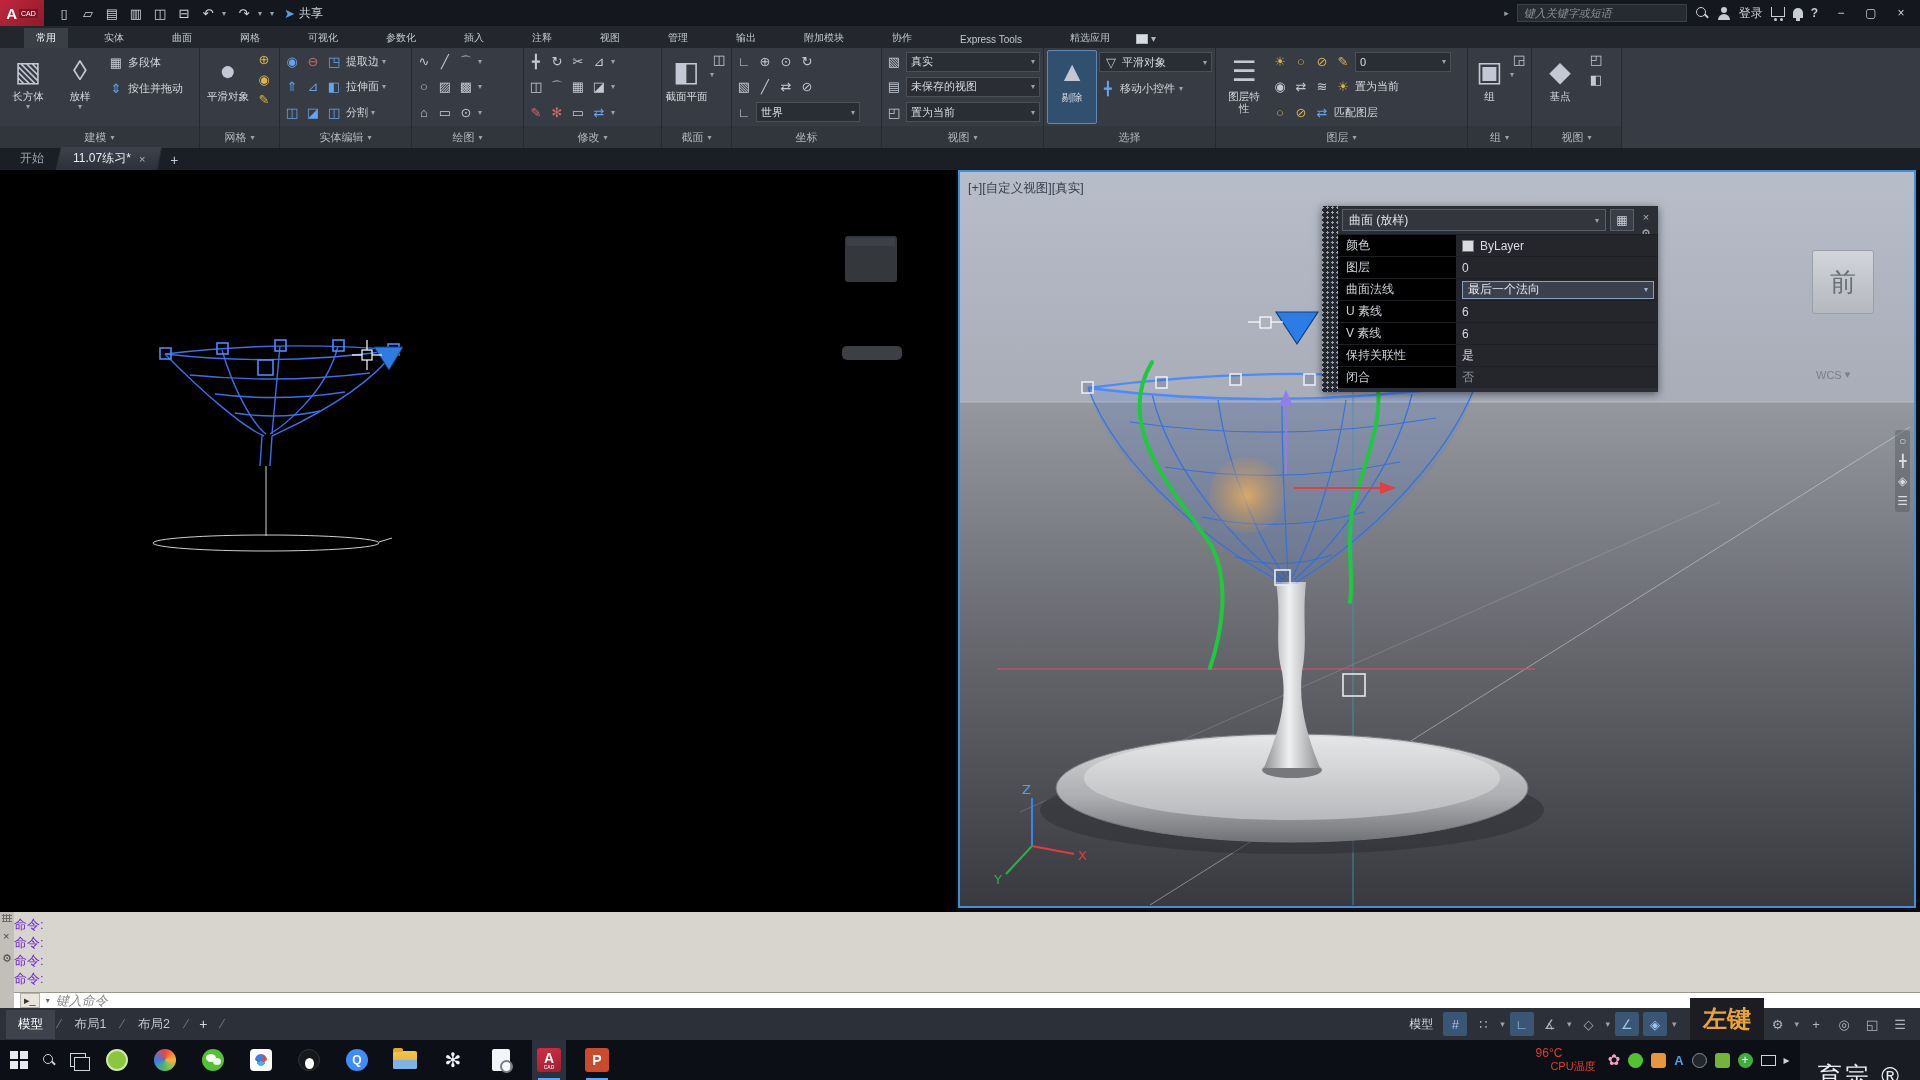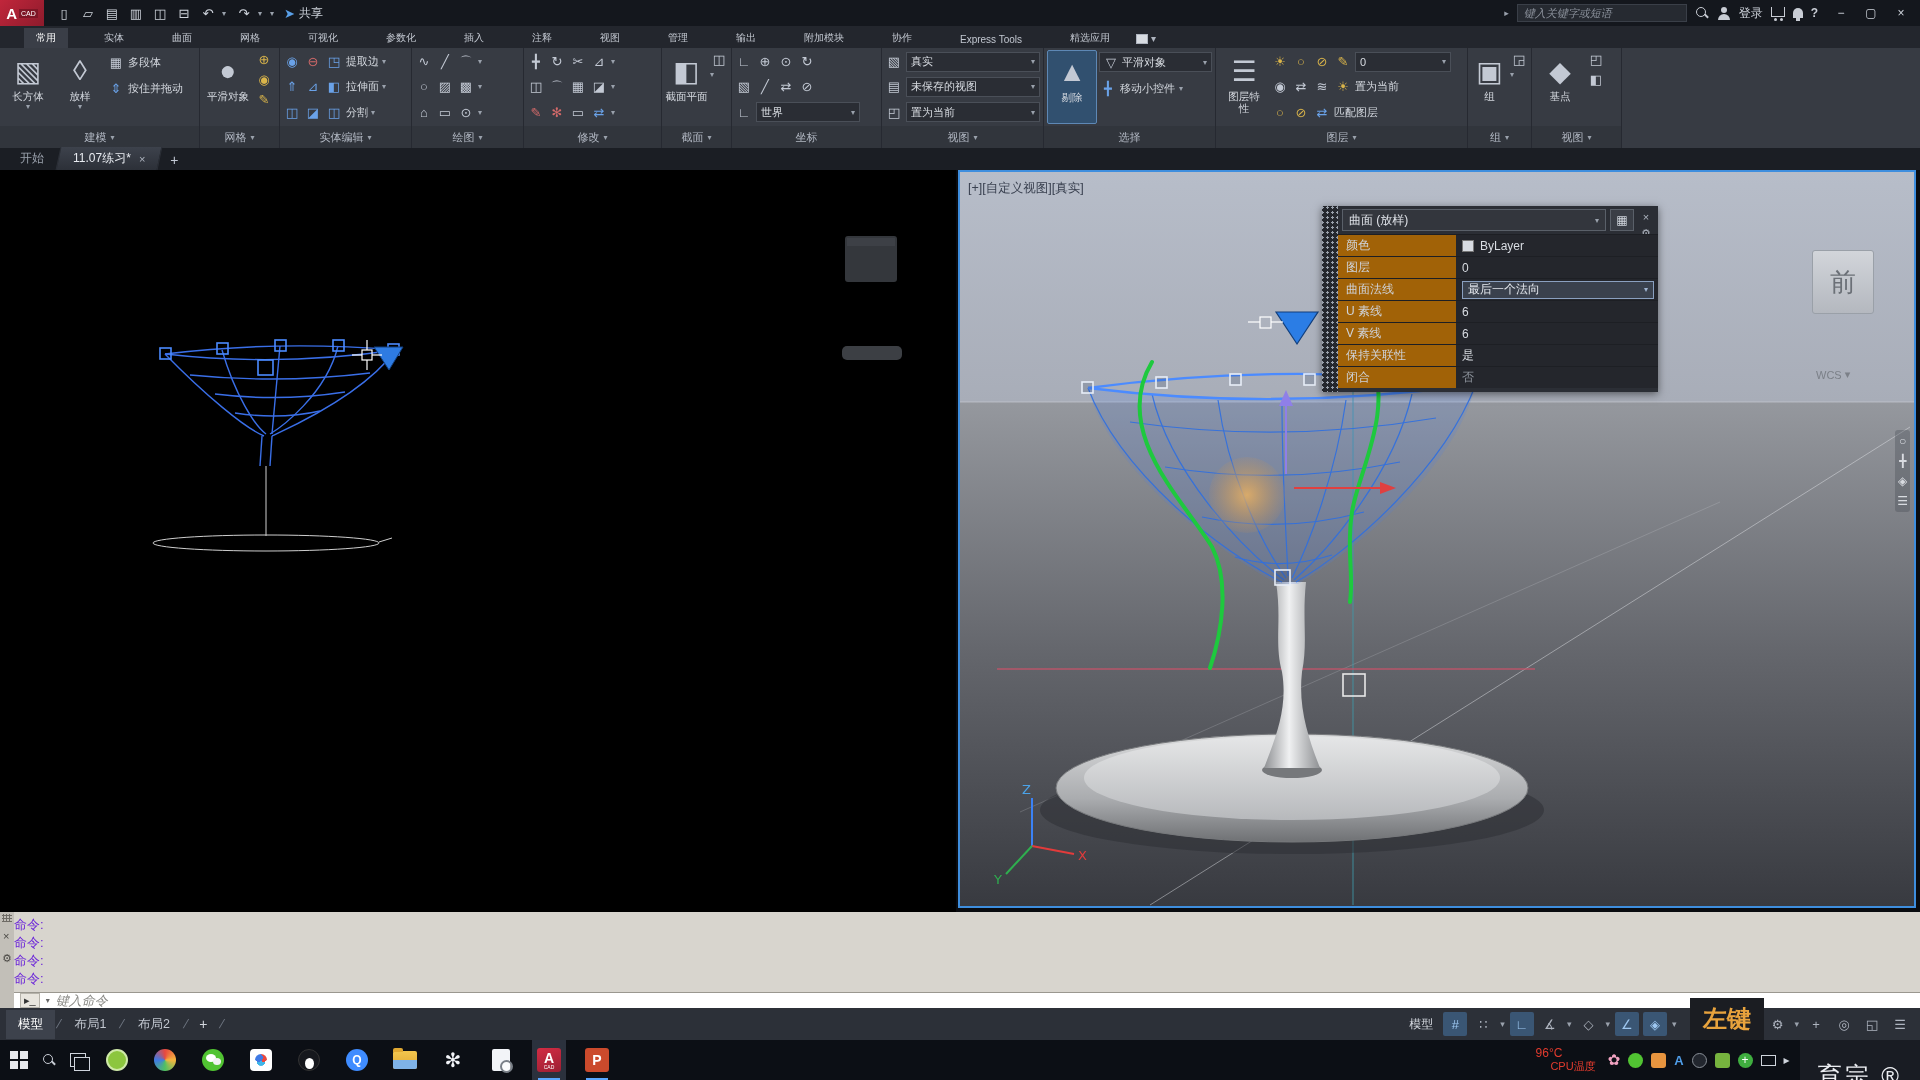--- a/index.html
+++ b/index.html
@@ -124,21 +124,21 @@
   .qp-head { height:28px; display:flex; align-items:flex-start; gap:4px; padding:3px 4px; background:#2b2e35; }
   .qp-title { flex:1; height:22px; border:1px solid #5a6069; background:#33363d; color:#dfe2e8;
               font-size:12px; display:flex; align-items:center; padding:0 6px; }
   .qp-title .sc { margin-left:auto; }
   .qp-cui { width:24px; height:22px; border:1px solid #5a6069; background:#3a3e46; color:#cfd4dc;
             font-size:12px; display:flex; align-items:center; justify-content:center; }
   .qp-side { width:16px; display:flex; flex-direction:column; align-items:center; gap:4px; padding-top:2px;
              color:#aeb4bf; font-size:11px; }
   .qp-rows { flex:1; }
   .qp-row { height:22px; display:flex; border-top:1px solid #1d1f24; font-size:12px; }
-  .qp-lab { width:118px; background:#a16207; color:#cfd3da; display:flex; align-items:center; padding:0 8px; }
+  .qp-lab { width:118px; background:#000000; color:#cfd3da; display:flex; align-items:center; padding:0 8px; }
   .qp-val { flex:1; background:#24262c; color:#d8dce2; display:flex; align-items:center; padding:0 6px; gap:6px; }
   .qp-val.muted { color:#8d939c; }
   .swatch { width:12px; height:12px; background:#d8dce2; border:1px solid #777; }
   .qp-dd { flex:1; height:18px; margin:2px 2px 2px 0; border:1px solid #8aa0c0; background:#3a414d;
            display:flex; align-items:center; padding:0 5px; color:#e2e6ec; }
   .qp-dd .sc { margin-left:auto; color:#9fb4d0; }
 
   
   .cmd { position:absolute; left:0; top:912px; width:1920px; height:96px; background:#d8d5ce; display:flex; }
   .cmd-strip { width:14px; background:#c2bfb8; position:relative; }

